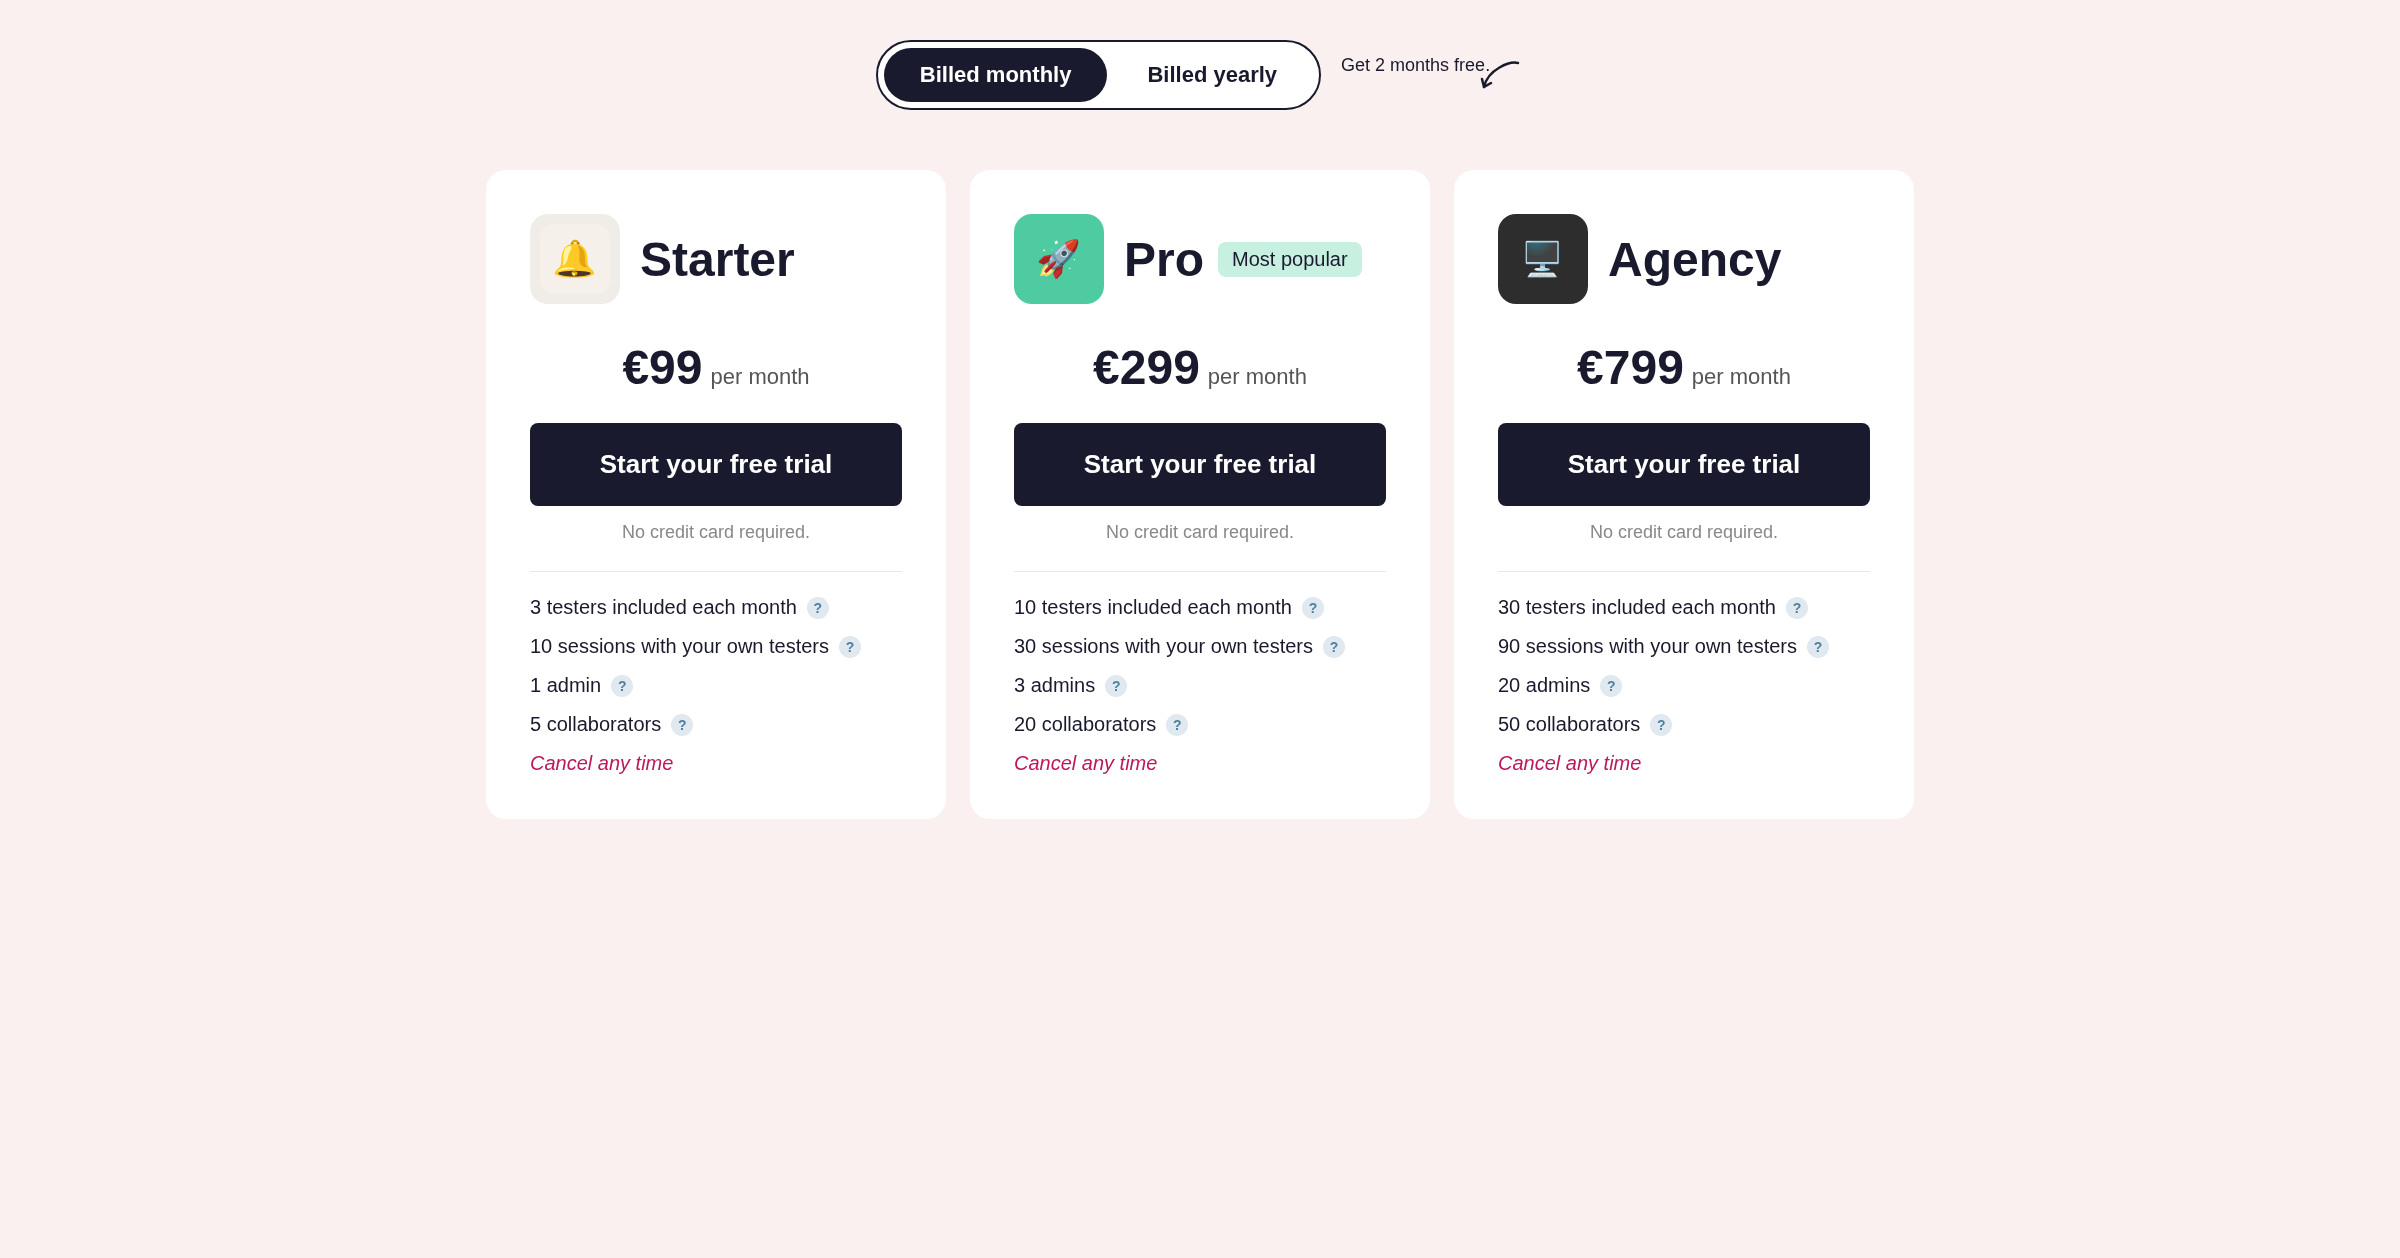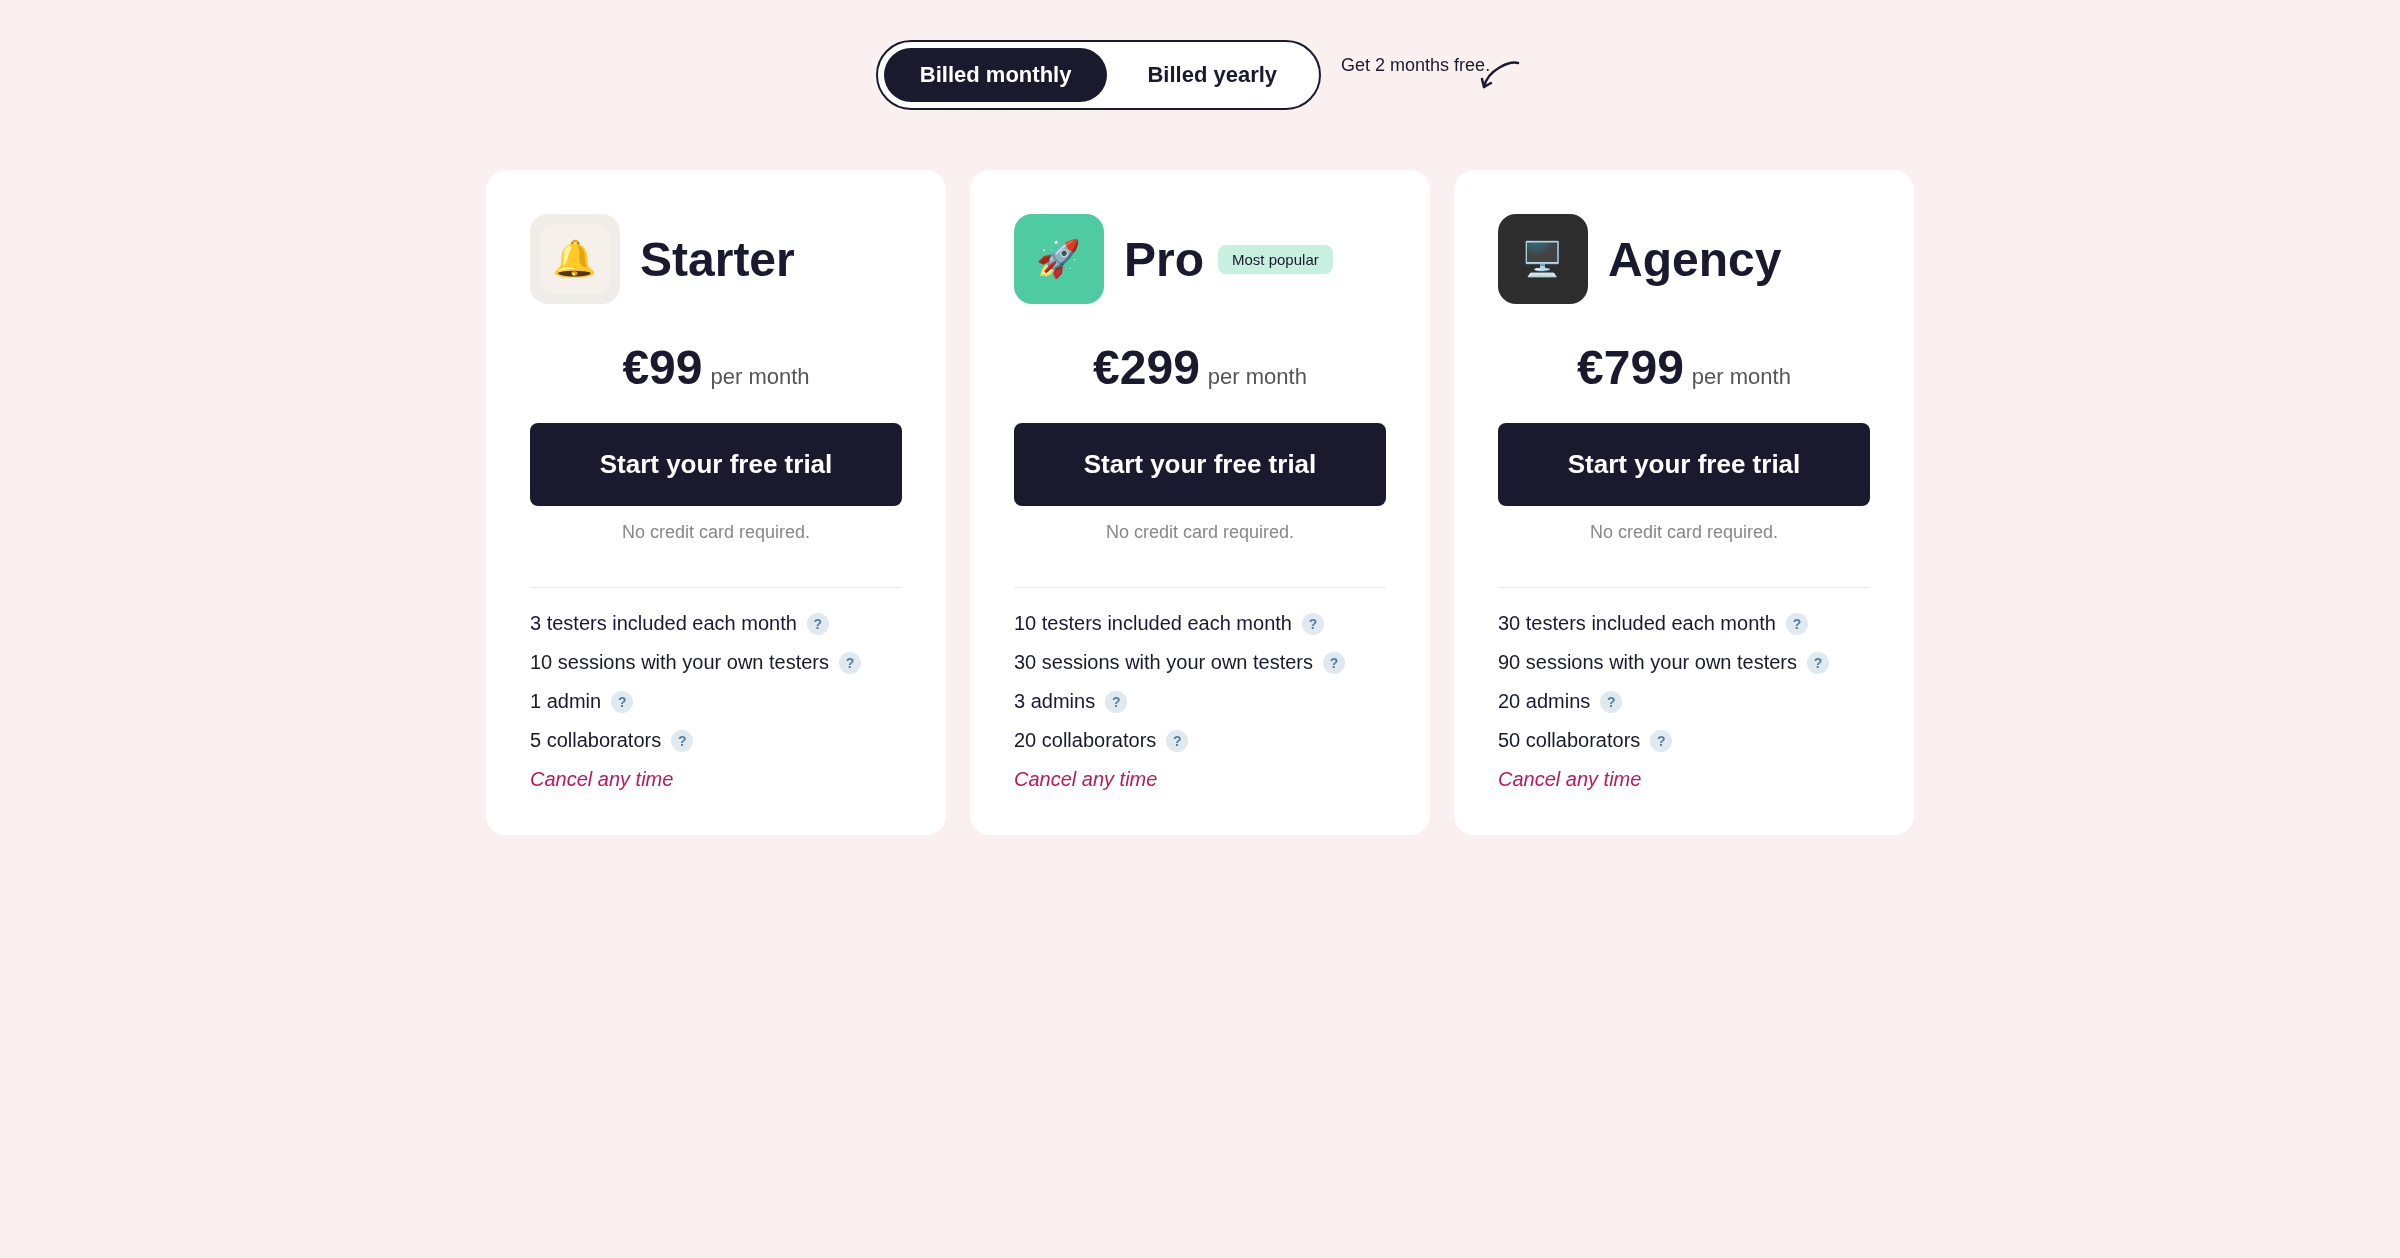--- a/index.html
+++ b/index.html
@@ -131,21 +131,21 @@
       font-size: 48px;
       font-weight: 800;
       color: #1a1a2e;
     }
 
     .popular-badge {
       background: #c8f0e0;
       color: #1a1a2e;
       padding: 6px 14px;
       border-radius: 8px;
-      font-size: 15px;
+      font-size: 20px;
       font-weight: 500;
     }
 
     .plan-price {
       display: flex;
       align-items: baseline;
       gap: 8px;
       margin-bottom: 28px;
       justify-content: center;
     }
@@ -173,21 +173,21 @@
       font-size: 26px;
       font-weight: 600;
       cursor: pointer;
       margin-bottom: 16px;
     }
 
     .no-cc {
       text-align: center;
       color: #888;
       font-size: 18px;
-      margin-bottom: 44px;
+      margin-bottom: 28px;
     }
 
     .divider {
       border: none;
       border-top: 1px solid #e8e8e8;
       margin-bottom: 24px;
     }
 
     .features-list {
       list-style: none;

